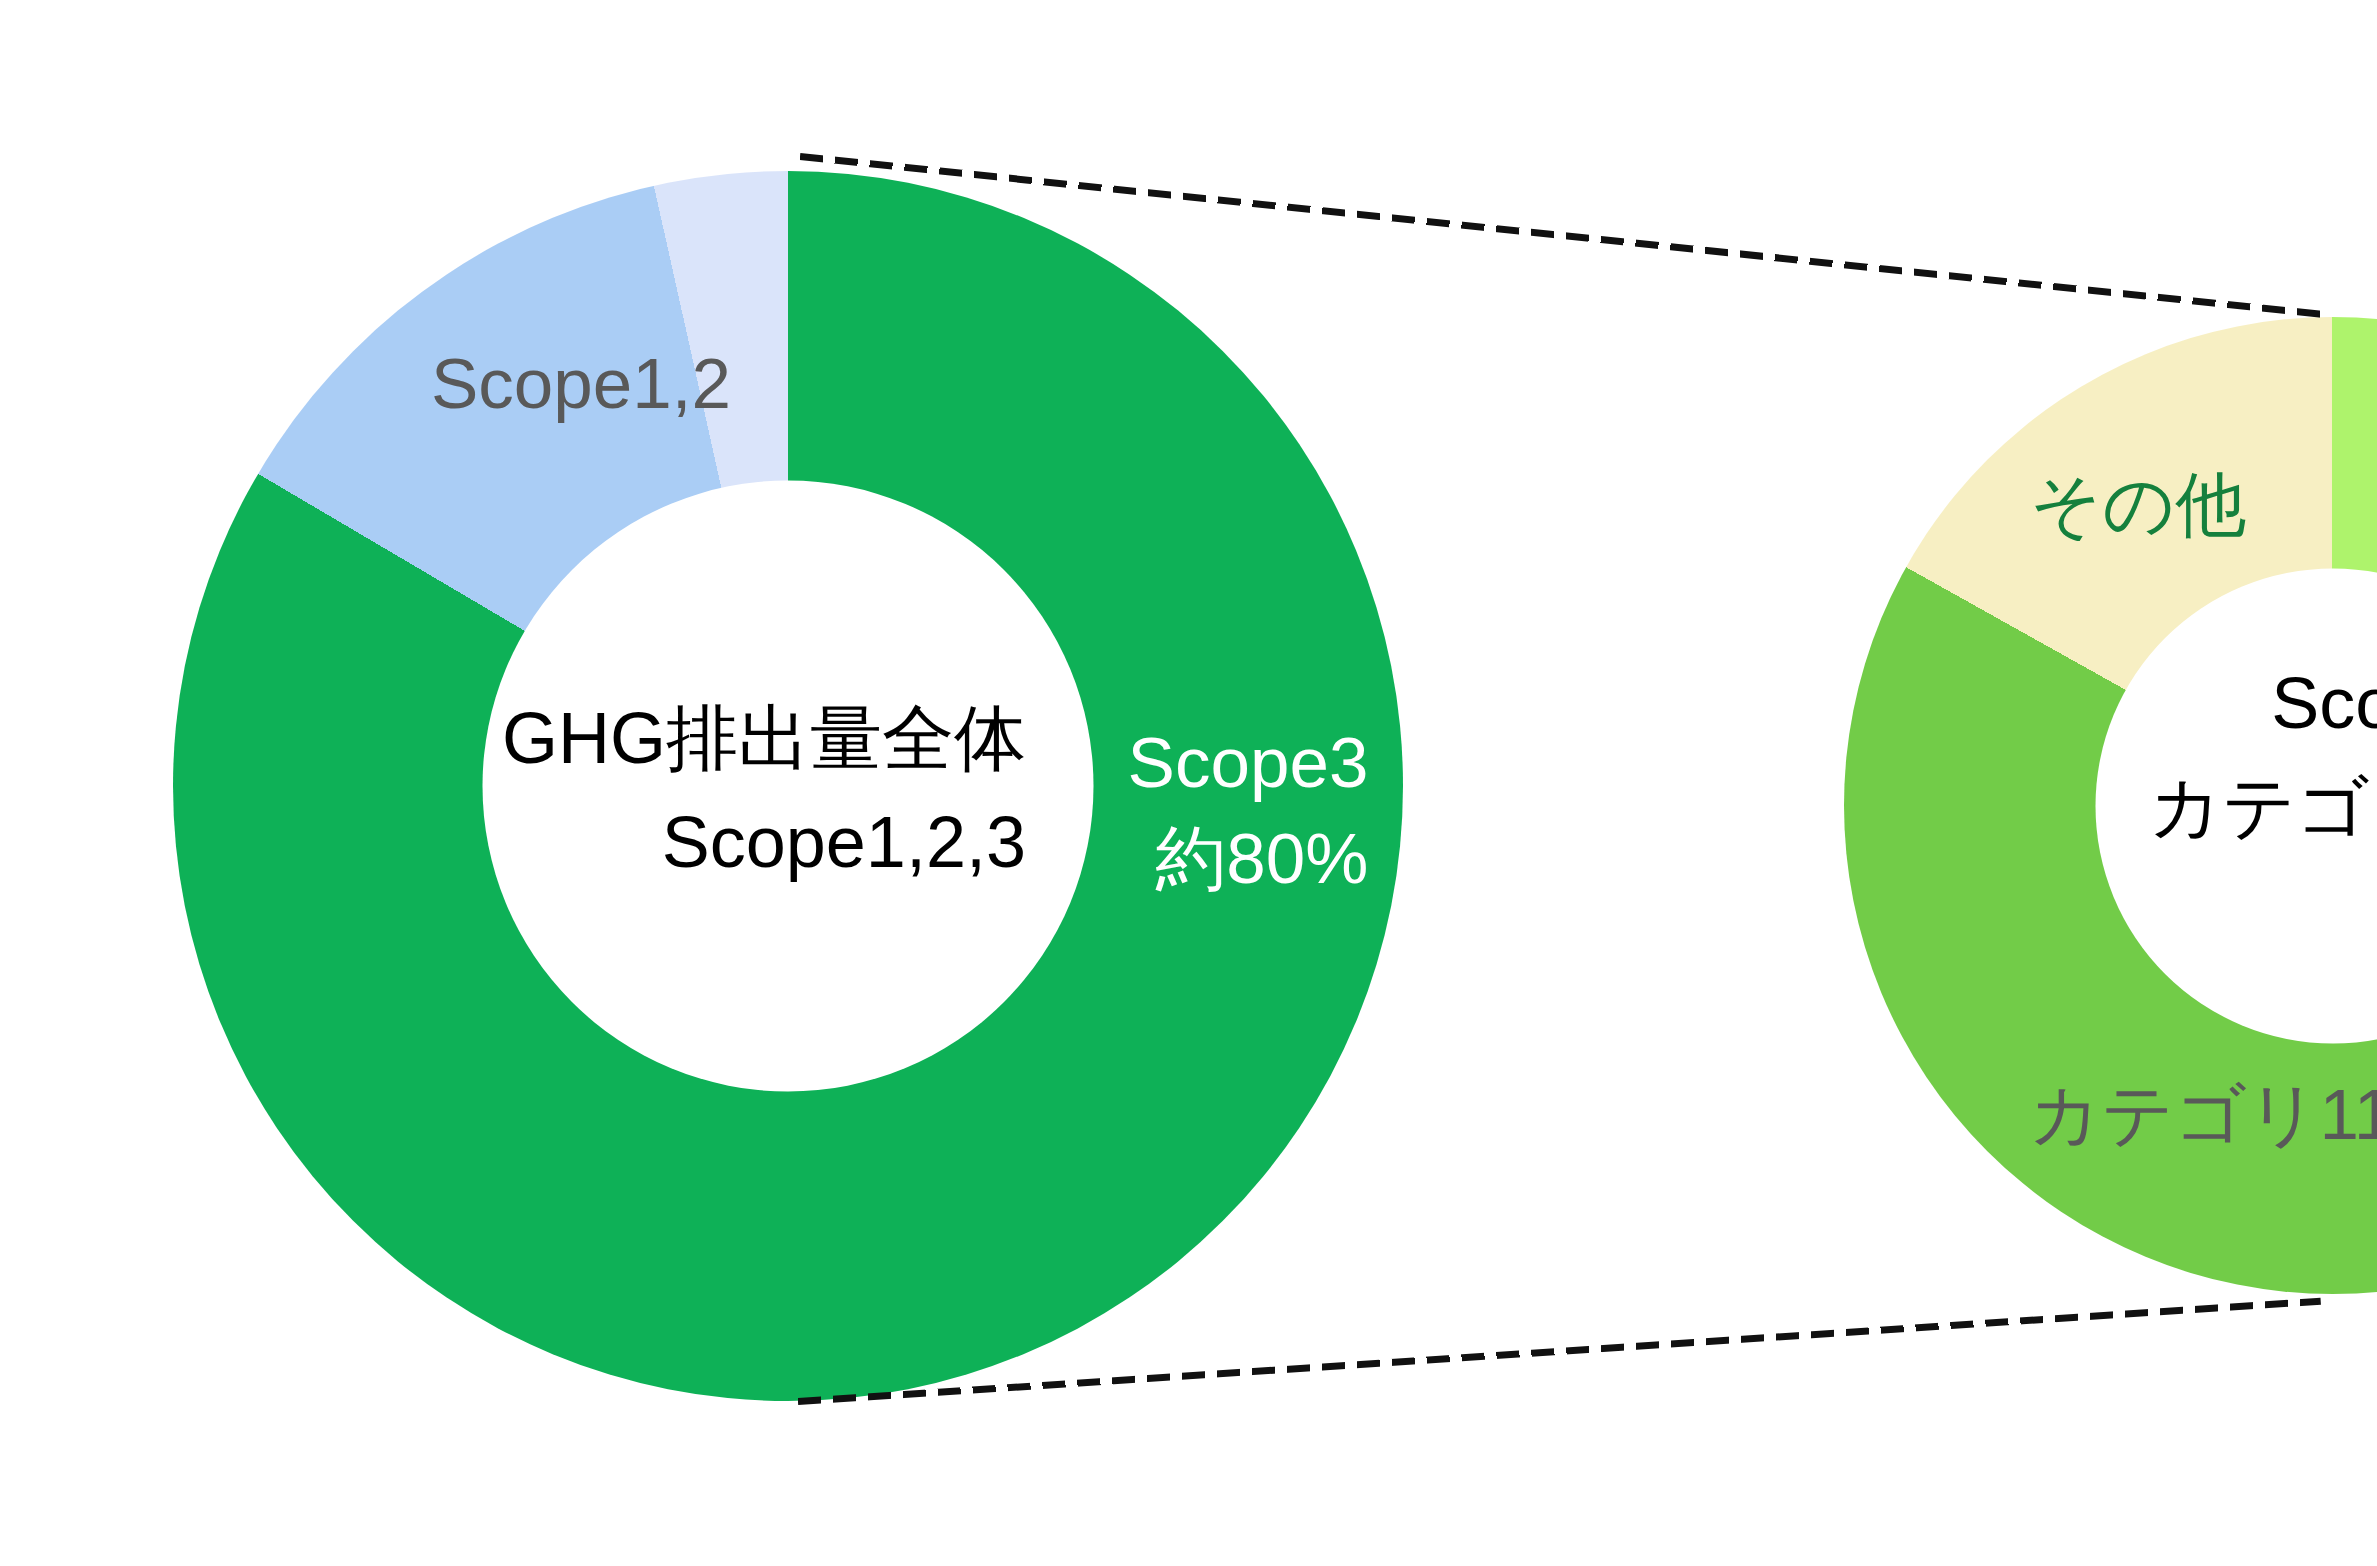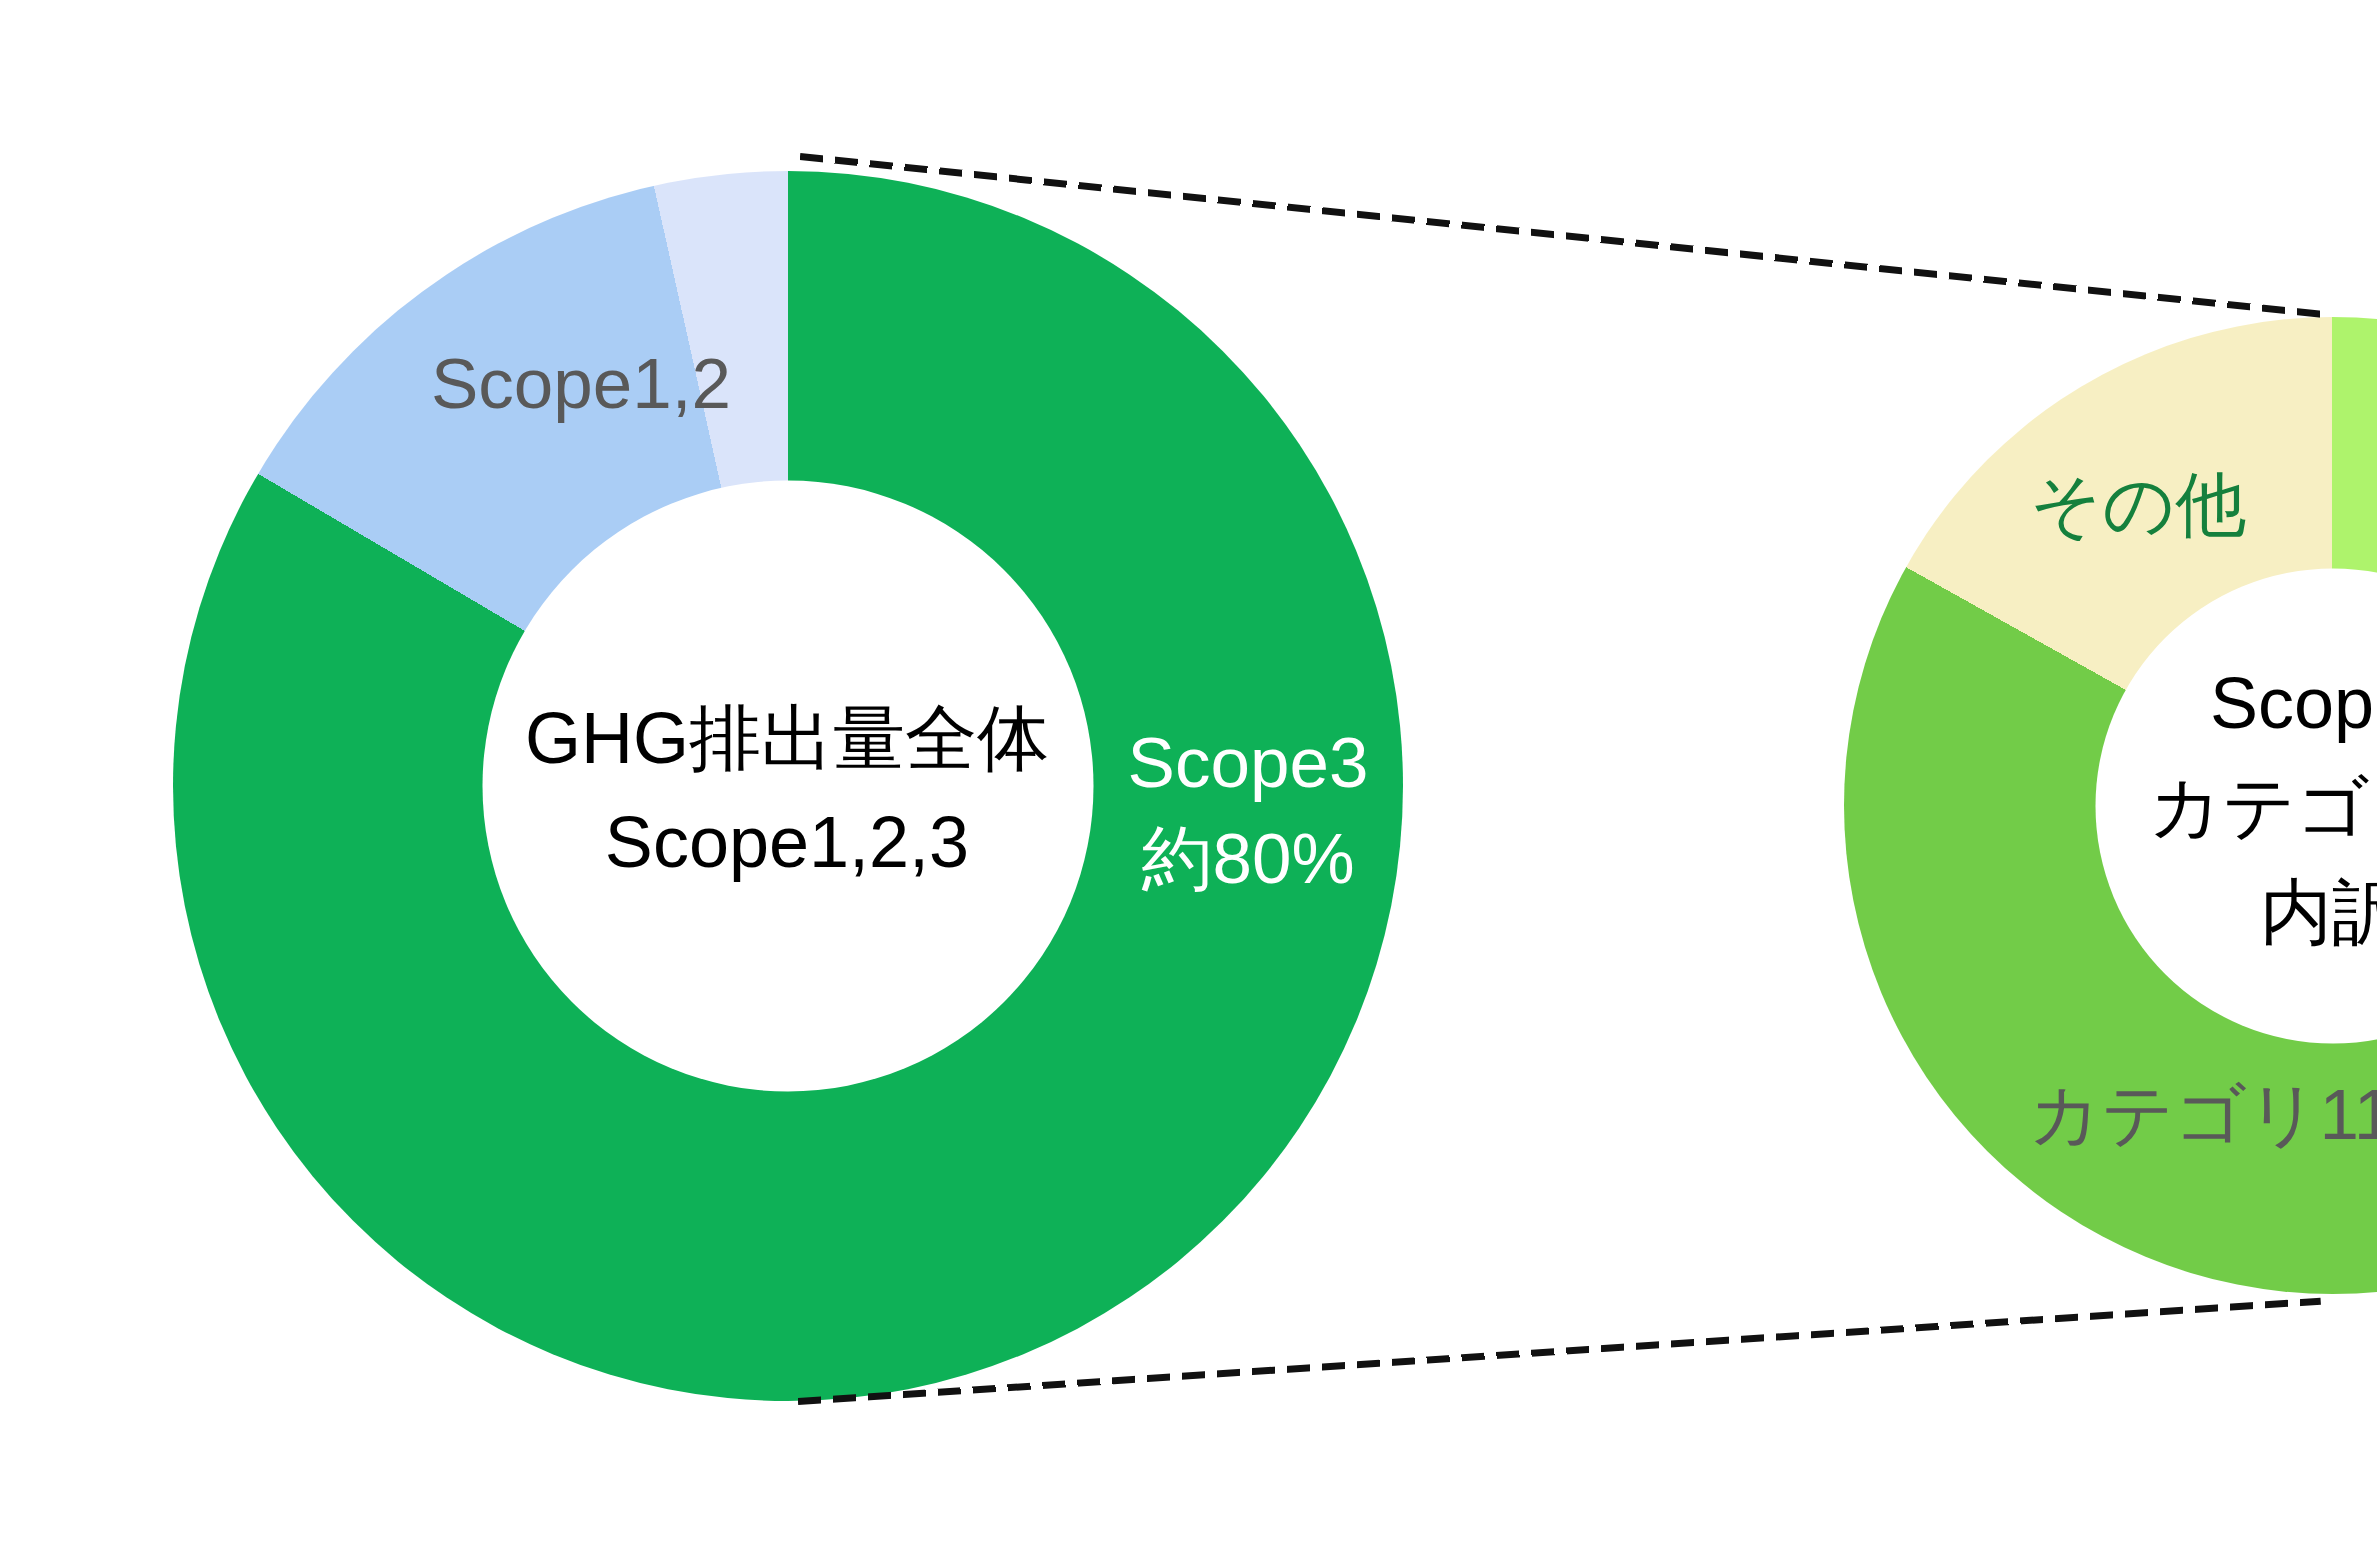--- a/index.html
+++ b/index.html
@@ -60,25 +60,25 @@
     transform: translate(-50%, -50%);
     font-size: 72px;
     line-height: 1.45;
     text-align: center;
     white-space: nowrap;
     color: #000000;
     z-index: 3;
   }
   #lbl-scope12 { left: 581px; top: 384px; }
   #lbl-scope3  { left: 1248px; top: 811px; }
-  #lbl-left-center  { left: 787px; top: 790px; }
+  #lbl-left-center  { left: 764px; top: 790px; }
   #lbl-right-center { left: 2332px; top: 808px; }
   #lbl-sonota { left: 2138px; top: 505px; }
   #lbl-cat11  { left: 2170px; top: 1115px; }
-  .lbl span, .center-lbl span { display: block; }
+  .lbl span, .center-lbl span { display: block; text-align: right; }
   .connector {
     position: absolute;
     height: 7.1px;
     transform-origin: 0 50%;
     z-index: 2;
   }
   #connector-top {
     left: 800px;
     top: 153px;
     width: 1532px;

